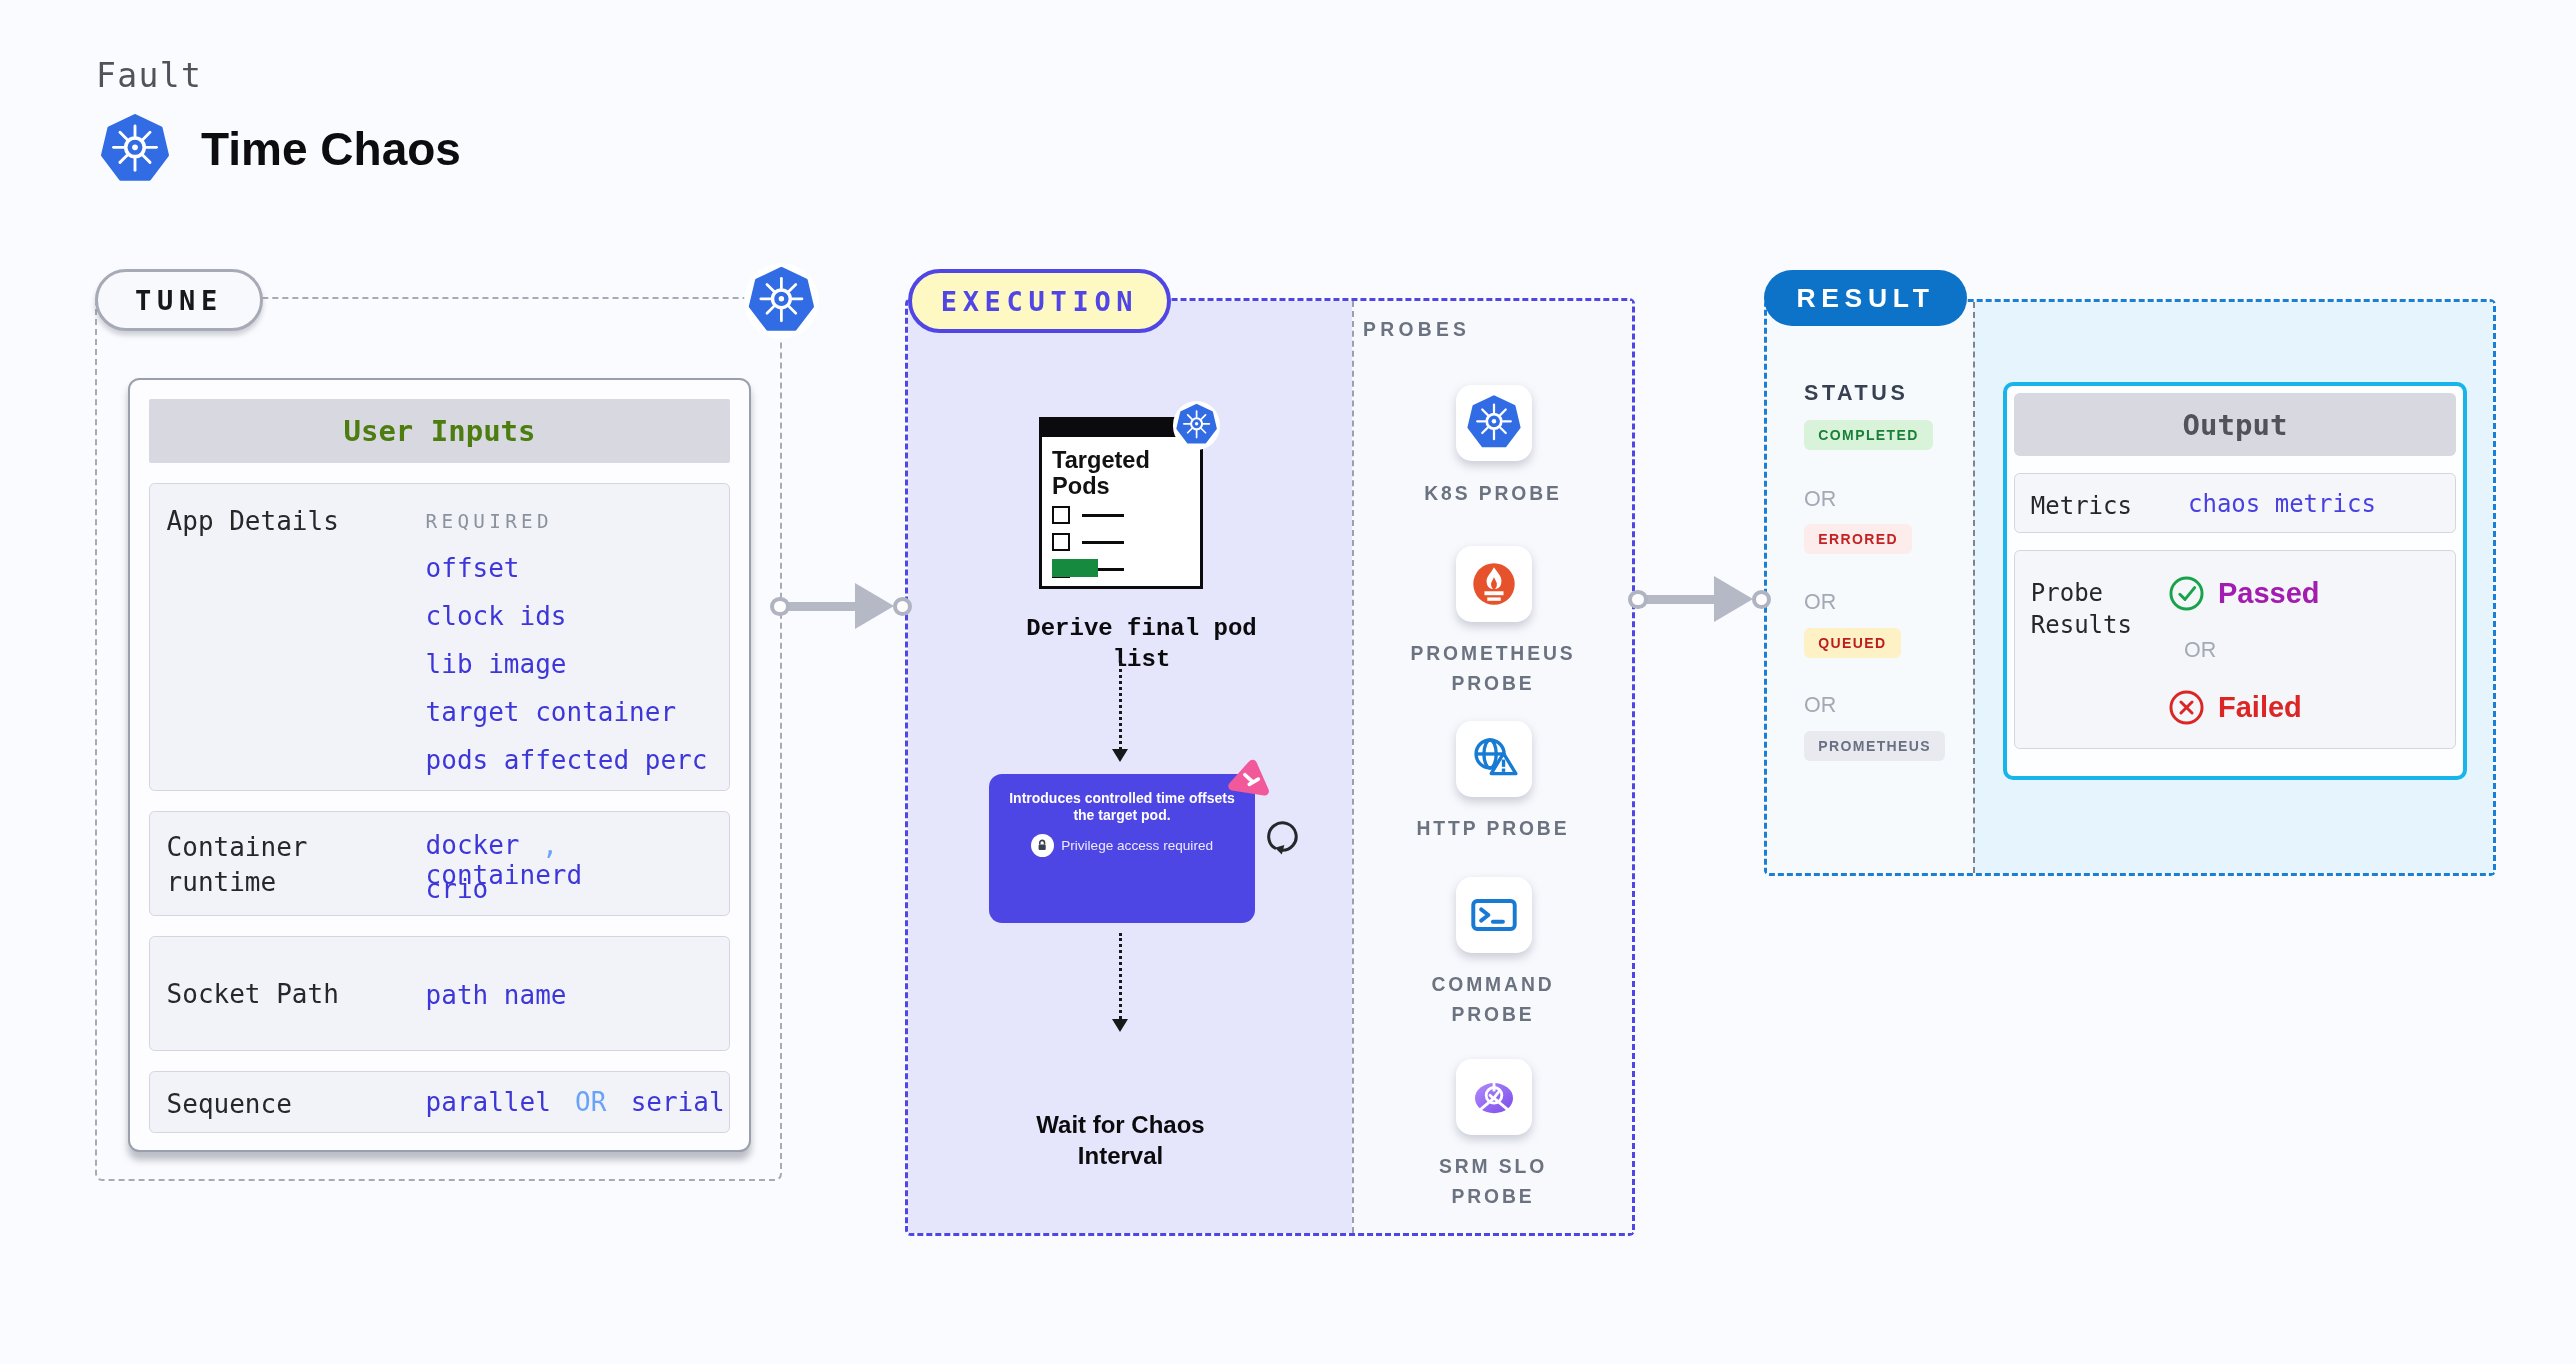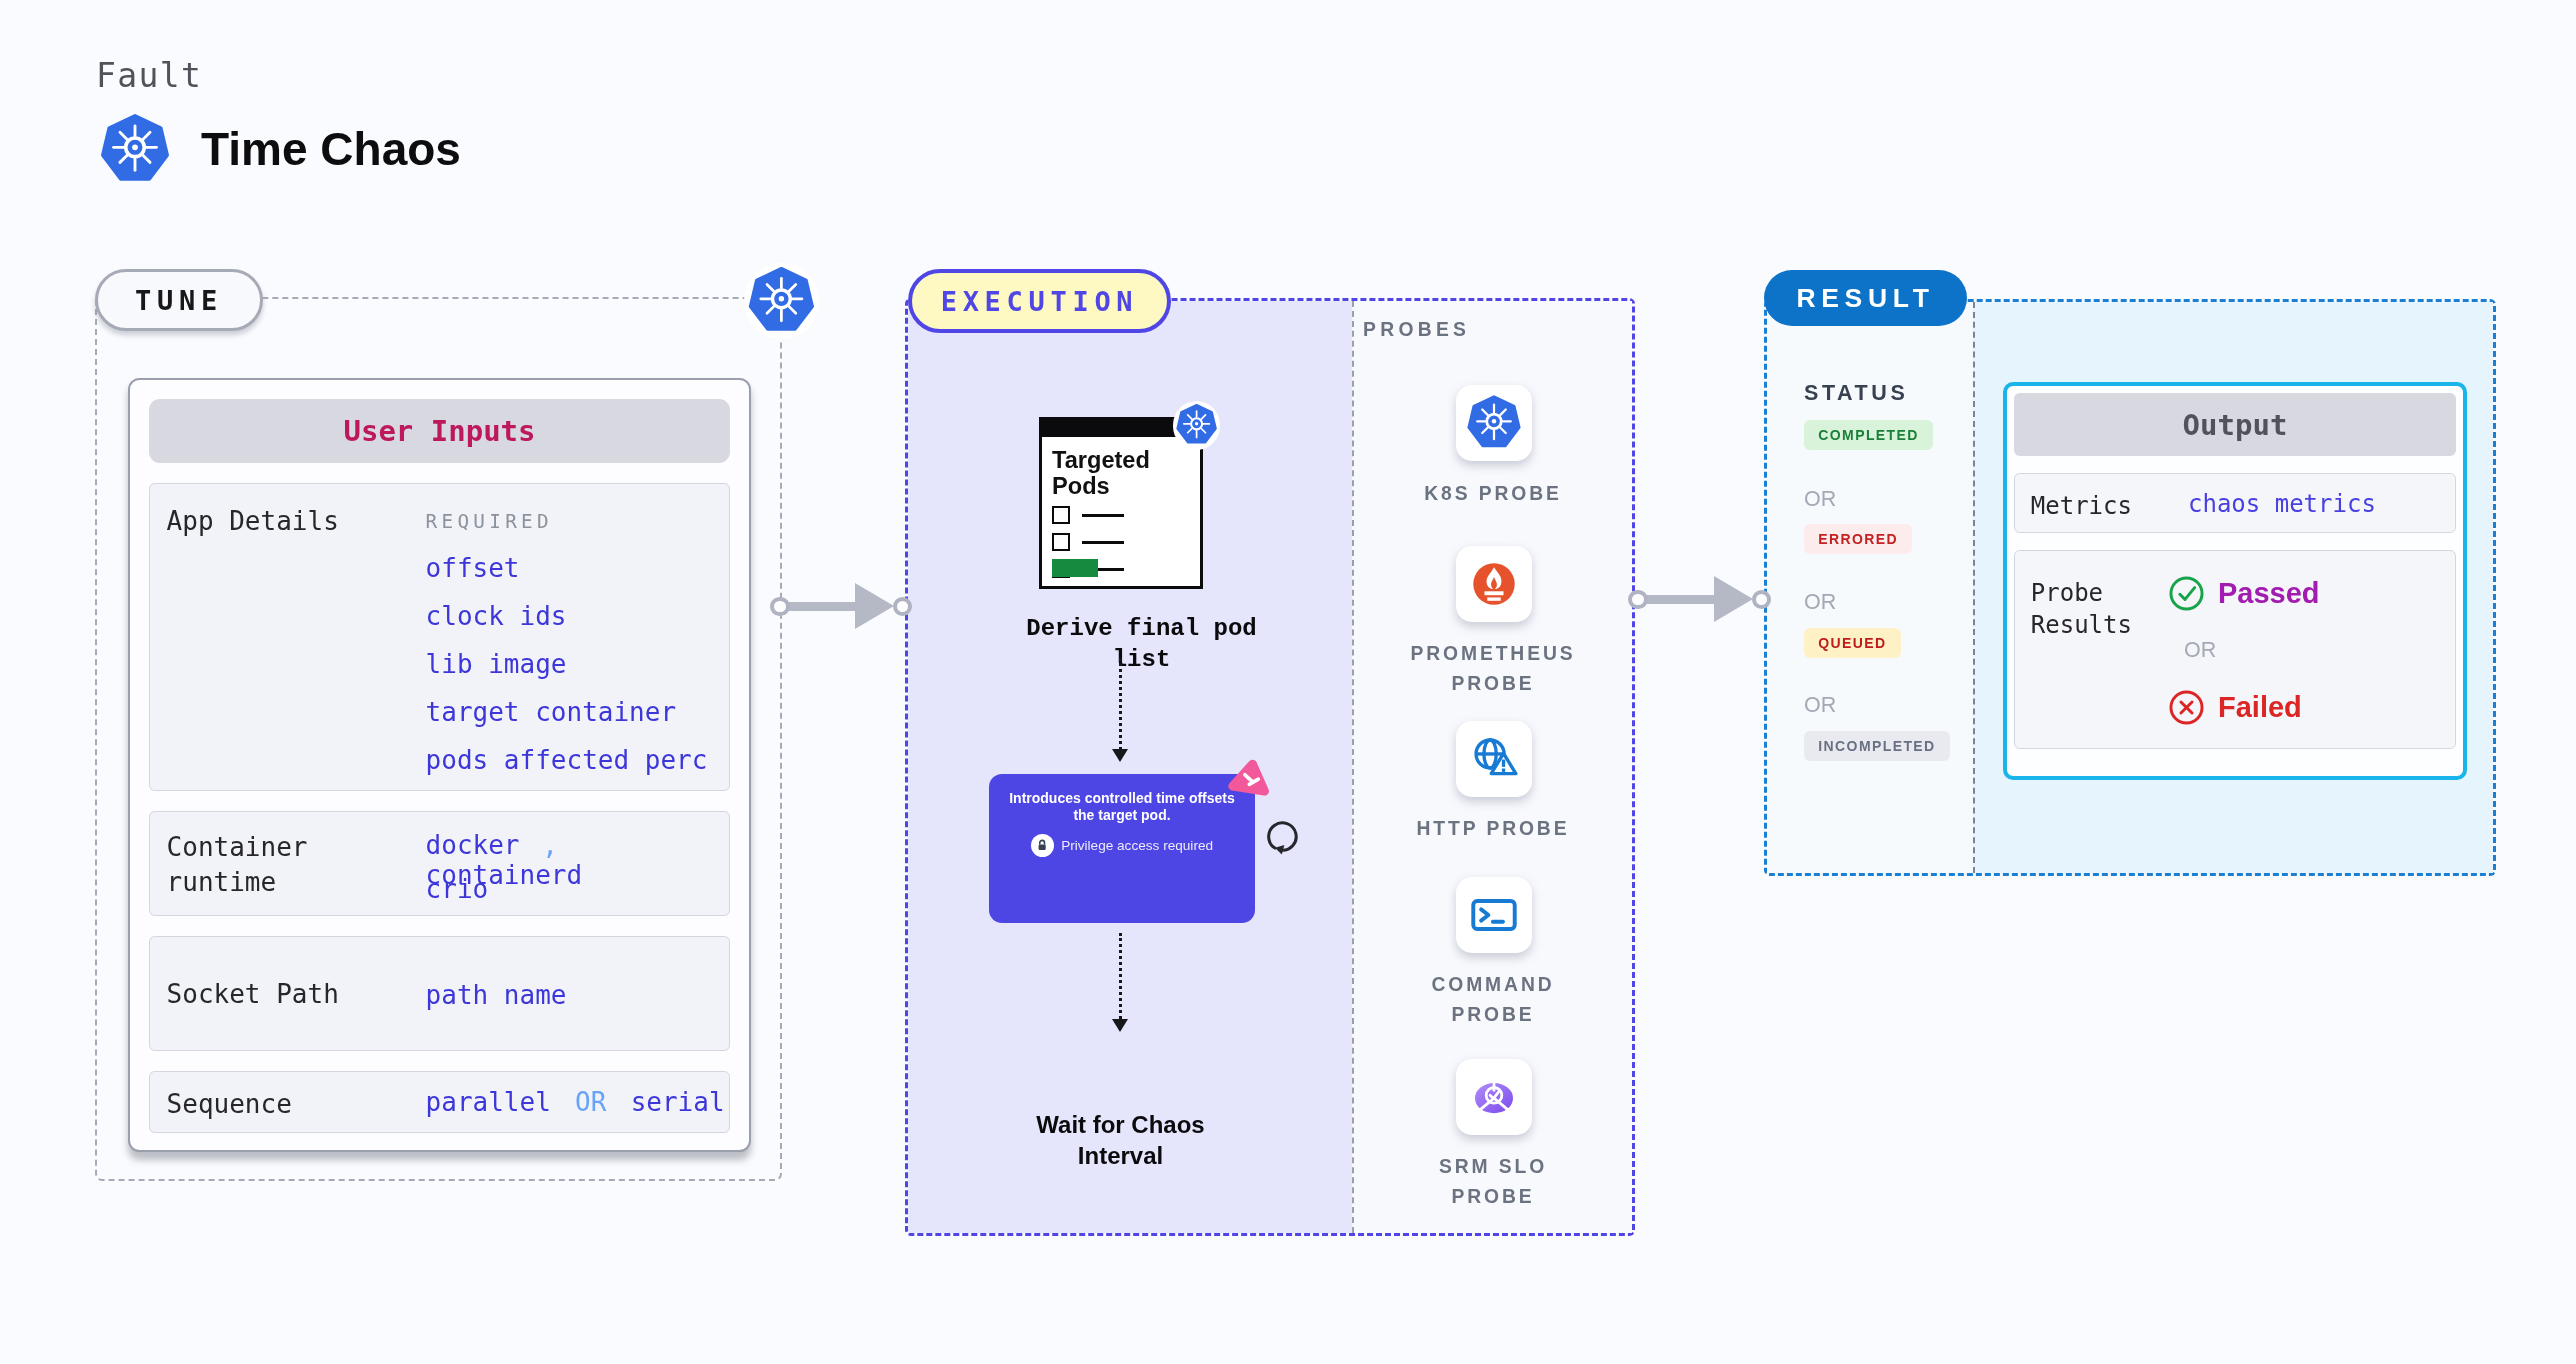--- a/index.html
+++ b/index.html
@@ -25,22 +25,22 @@
     font-size:27px;letter-spacing:5.7px;color:#4f46e5;}
   .pill-result{left:1764px;top:270px;width:203px;height:56px;background:#0d73c9;border:none;
     font-size:26.5px;letter-spacing:5.7px;color:#ffffff;}
 
   
   .tune-box{left:95px;top:297px;width:683px;height:880px;border:2.9px dashed #a6aab6;border-radius:7.2px;z-index:1;}
   .tune-k8s{left:744px;top:263px;width:69px;height:70px;z-index:7;background:#fff;border-radius:50%;padding:2.9px;}
 
   .ui-card{left:128px;top:378px;width:623px;height:774px;background:#fdfdff;border:2.9px solid #9aa0ab;border-radius:11.5px;
     box-shadow:0 7.2px 7.2px rgba(110,115,130,.45);box-sizing:border-box;padding:18.6px;z-index:2;}
-  .ui-head{height:64px;background:#d8d8e1;border-radius:11px;display:flex;align-items:center;justify-content:center;
-    font-size:29px;font-weight:bold;color:#be185d;margin-bottom:20px;}
+  .ui-head{height:64px;background:#d8d8e1;border-radius:2px;display:flex;align-items:center;justify-content:center;
+    font-size:29px;font-weight:bold;color:#4d7c0f;margin-bottom:20px;}
   .ui-row{position:relative;background:#f2f3f8;border:1.4px solid #d3d6df;border-radius:5.7px;margin-bottom:20px;box-sizing:border-box;}
   .row-app{height:308px;}
   .row-rt{height:105px;}
   .row-sock{height:115px;}
   .row-seq{height:62px;margin-bottom:0;}
   .row-label{position:absolute;left:17px;font-size:26px;color:#27272a;line-height:1.34;white-space:pre-line;}
   .req{position:absolute;left:276px;font-size:19.3px;letter-spacing:4.3px;color:#8b919d;}
   .lightblue{color:#69a3f7;}
   .field-item{position:absolute;left:276px;font-size:26px;color:#3d37d9;}
 
@@ -364,21 +364,21 @@
   </div>
   <div class="abs pill pill-result">RESULT</div>
 
   <div class="abs status-title">STATUS</div>
   <div class="abs badge badge-completed" style="left:1804px;top:420px;">COMPLETED</div>
   <div class="abs or-text" style="left:1804px;top:487px;">OR</div>
   <div class="abs badge badge-errored" style="left:1804px;top:524px;">ERRORED</div>
   <div class="abs or-text" style="left:1804px;top:590px;">OR</div>
   <div class="abs badge badge-queued" style="left:1804px;top:628px;">QUEUED</div>
   <div class="abs or-text" style="left:1804px;top:693px;">OR</div>
-  <div class="abs badge badge-incompleted" style="left:1804px;top:731px;">INCOMPLETED</div>
+  <div class="abs badge badge-incompleted" style="left:1804px;top:731px;">PROMETHEUS</div>
 
   <div class="abs output-card">
     <div class="out-head mono">Output</div>
 
     <div class="out-row out-metrics">
       <div class="out-label mono" style="top:15.8px;">Metrics</div>
       <div class="out-value mono" style="top:15.8px;">chaos metrics</div>
     </div>
 
     <div class="out-row out-probe">

